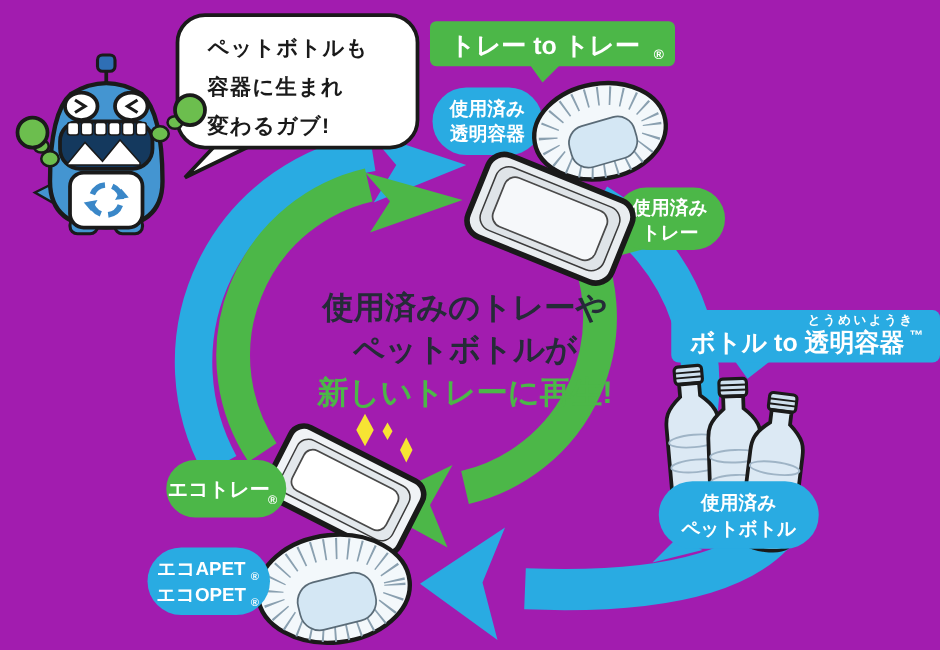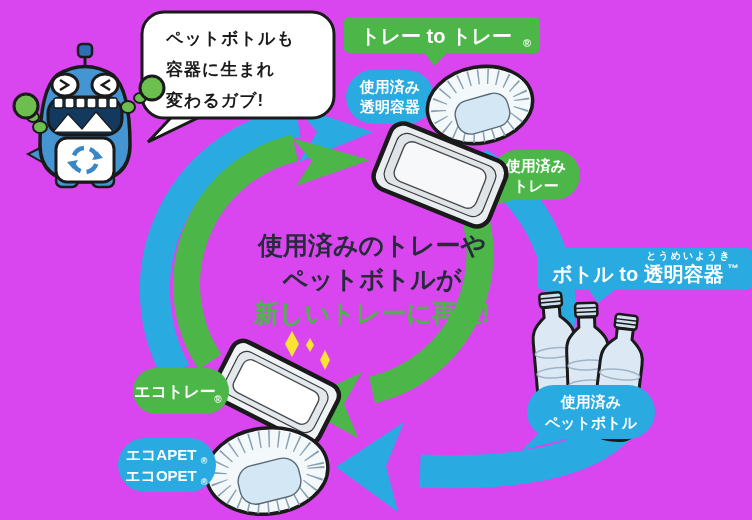--- a/index.html
+++ b/index.html
@@ -1,16 +1,16 @@
 <!DOCTYPE html>
 <html style="--c-green: #4cb748; --c-blue: #29abe2; --c-dark: #252b38; --c-yellow: #f7e433; --c-mascot_blue: #4495d1; --c-bottle_fill: #dce9f4; --c-outline: #1a1a1a;"><head>
 <meta charset="utf-8">
 <style>
   html,body{margin:0;padding:0;background:#fff;}
-  #stage{position:relative;width:752px;height:520px;background:#d946ef;overflow:hidden;
+  #stage{position:relative;width:752px;height:520px;background:#a21caf;overflow:hidden;
          font-family:"Liberation Sans","DejaVu Sans",sans-serif;}
   svg{display:block;}
   svg text{font-family:"Liberation Sans","DejaVu Sans",sans-serif;}
   .t-white{fill:#ffffff;font-weight:bold;}
   .t-dark{fill:var(--c-dark,#252b38);font-weight:bold;}
   .t-green{fill:var(--c-green,#4cb748);font-weight:bold;}
   .t-black{fill:#1a1a1a;font-weight:600;}
   .fill-green{fill:var(--c-green,#4cb748);}
   .fill-blue{fill:var(--c-blue,#29abe2);}
   .stroke-green{stroke:var(--c-green,#4cb748);fill:none;}

